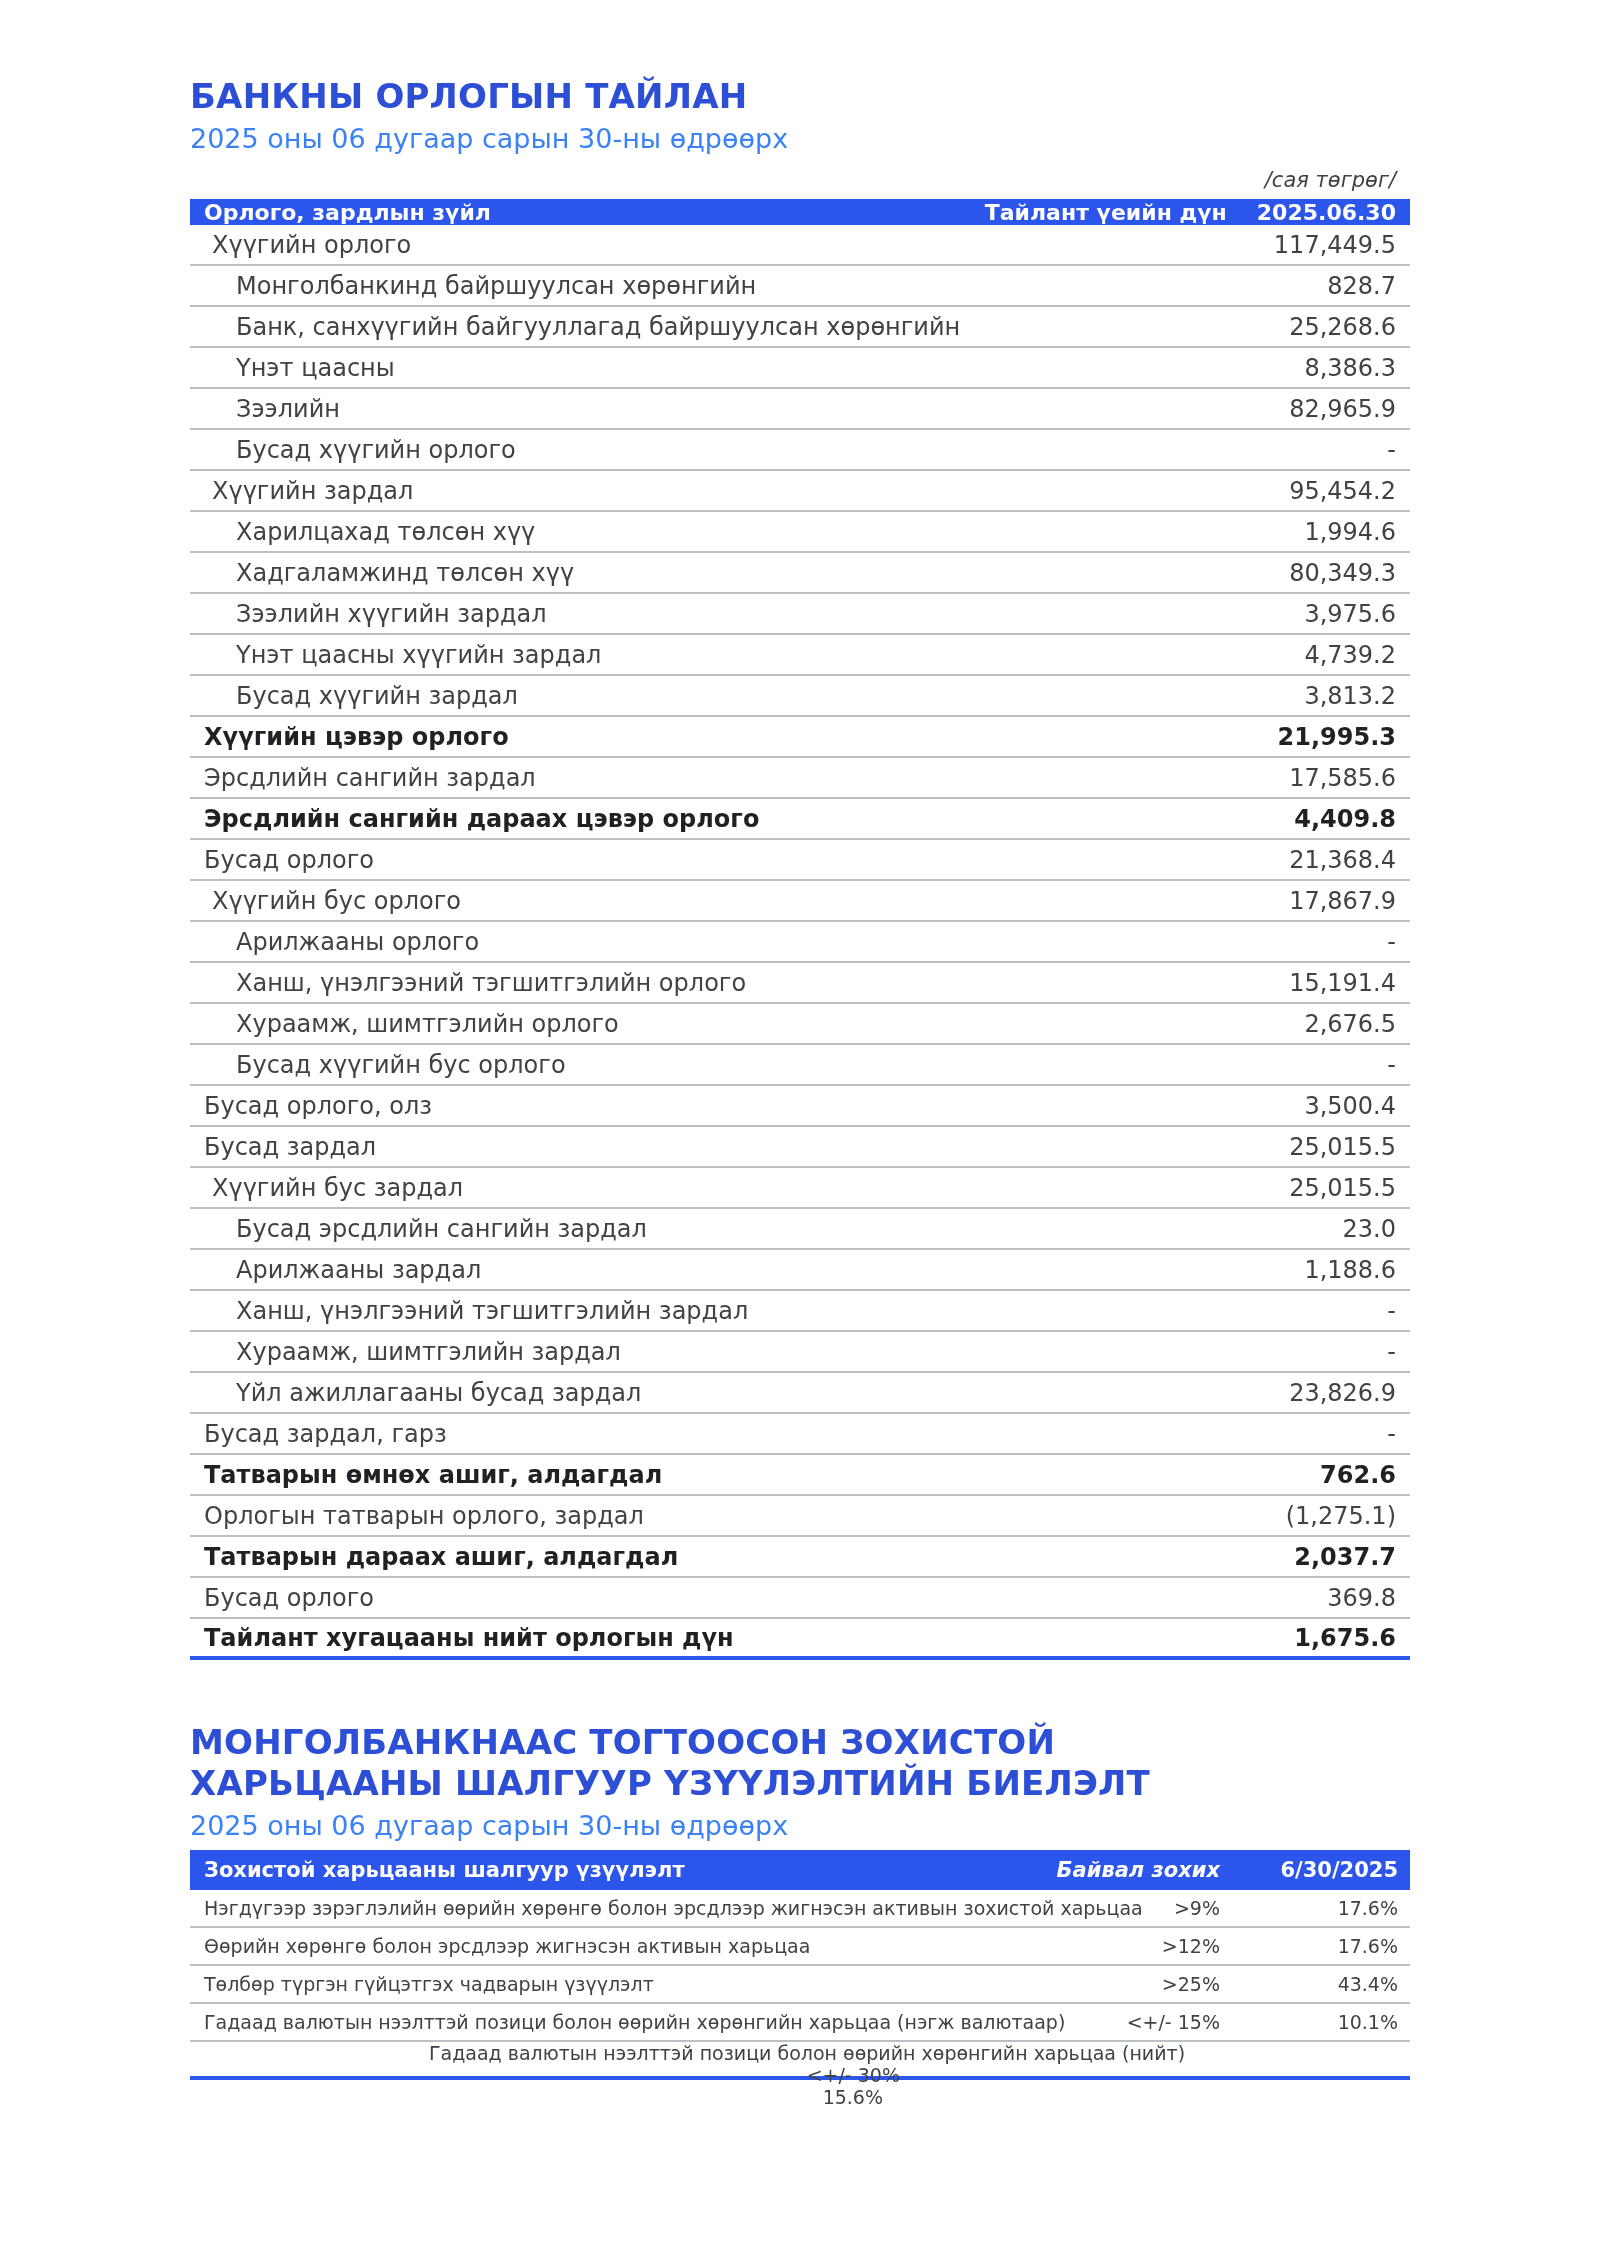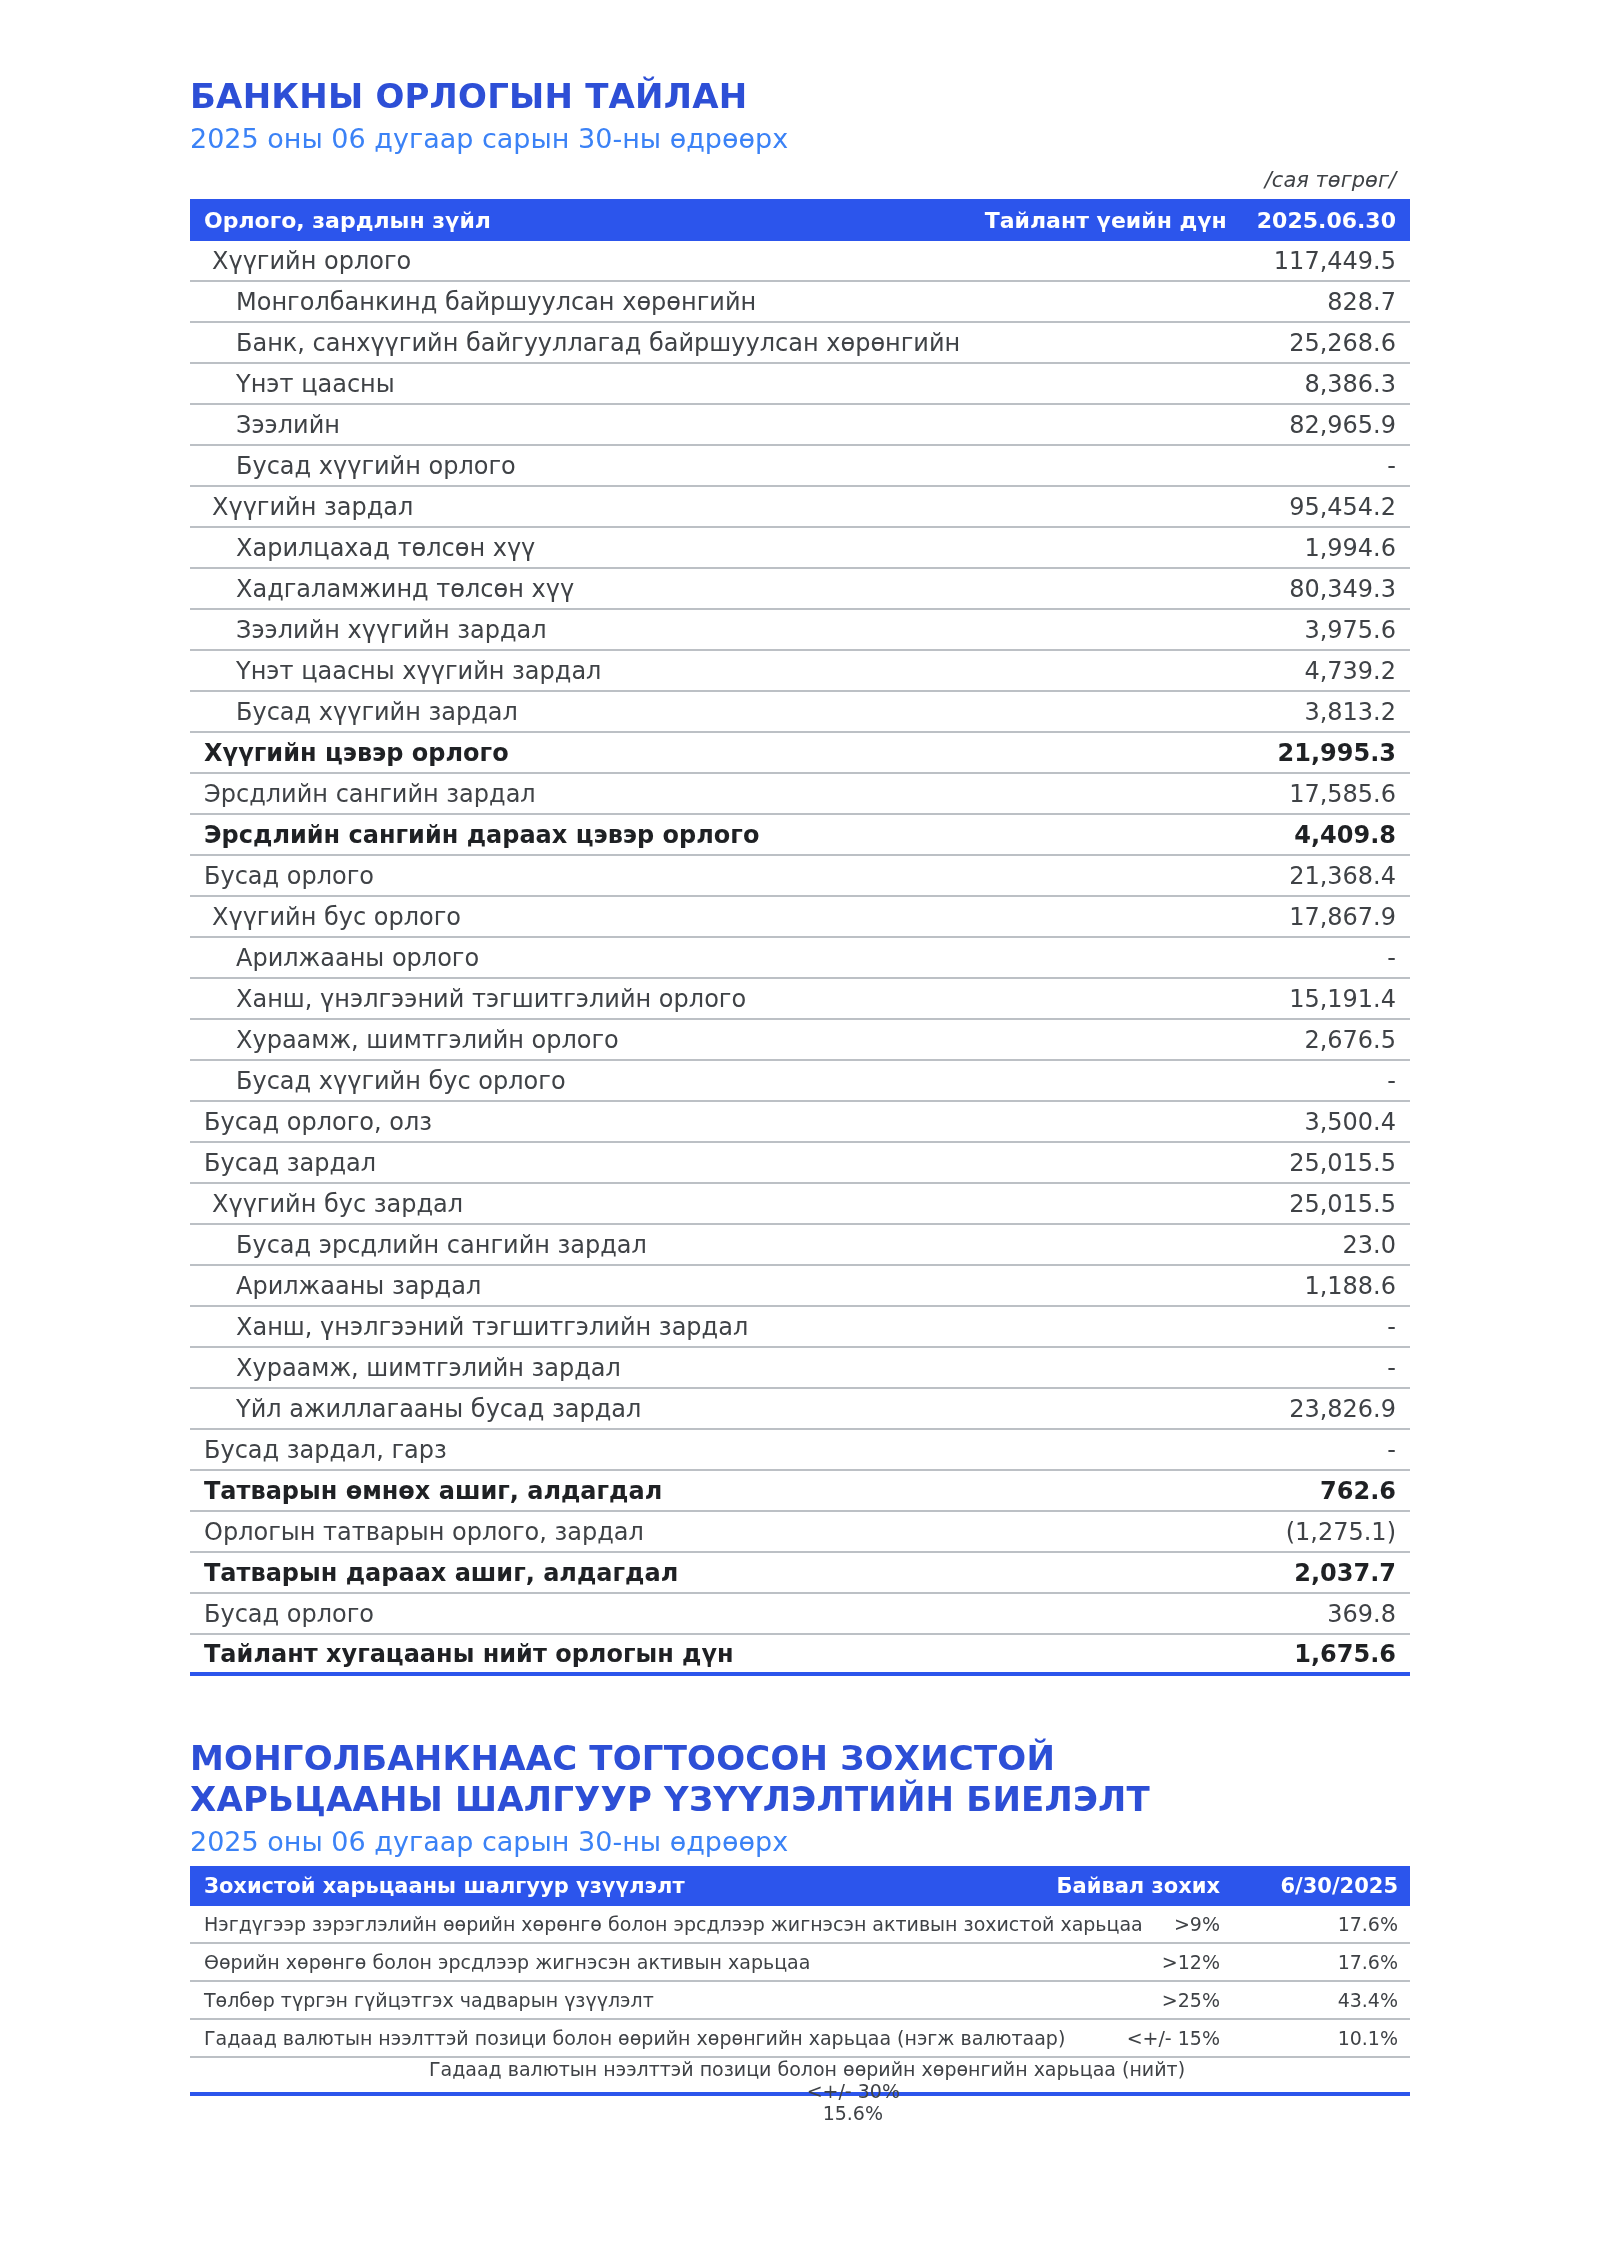--- a/index.html
+++ b/index.html
@@ -15,21 +15,21 @@
     color:#2d4fd6; font-size:34px; font-weight:700;
     line-height:41px; letter-spacing:.2px;
   }
   .subtitle { font-size:27px; line-height:33px; color:#3b82f6; margin-top:5px; }
   .unit-note {
     text-align:right; font-style:italic; font-size:21px; line-height:26px;
     color:#3f4246; margin-top:12px; margin-bottom:6px; padding-right:14px;
   }
 
   .thead {
-    background:#2c55ec; color:#ffffff; height:42px;
+    background:#2c55ec; color:#ffffff; height:26px;
     display:flex; align-items:center; font-weight:700;
     font-size:22px; padding:0 14px; white-space:nowrap;
   }
   .th-item { flex:1; }
   .th-date { margin-left:30px; }
 
   .row {
     display:flex; align-items:center; height:41px;
     border-bottom:2px solid #bcc0c5; font-size:24px; white-space:nowrap;
   }
@@ -40,21 +40,21 @@
   .cell-value { text-align:right; padding-right:14px; }
   .row.bold { font-weight:700; color:#1f2124; }
 
   .section2 { margin-top:62px; }
   .thead2 {
     background:#2c55ec; color:#ffffff; height:40px; margin-top:8px;
     display:flex; align-items:center; font-weight:700;
     font-size:21px; padding:0 0 0 14px; white-space:nowrap;
   }
   .th2-indicator { flex:1; }
-  .th2-required { width:200px; text-align:right; }
+  .th2-required { width:200px; text-align:right;font-style:italic; }
   .th2-actual { width:190px; text-align:right; padding-right:12px; }
 
   .row2 {
     display:flex; align-items:center; height:38px;
     border-bottom:2px solid #bcc0c5; font-size:19px; white-space:nowrap;
   }
   .tbody2 .row2:last-child { border-bottom:4px solid #2c55ec;flex-direction:column; }
   .c2-label { flex:1; padding-left:14px; min-width:0; overflow:visible; }
   .c2-req { width:200px; text-align:right; }
   .c2-act { width:190px; text-align:right; padding-right:12px; }

